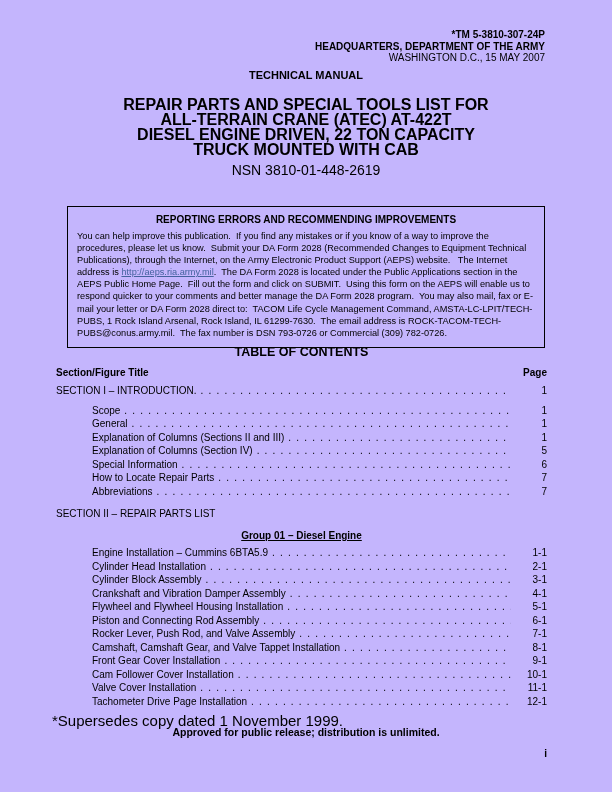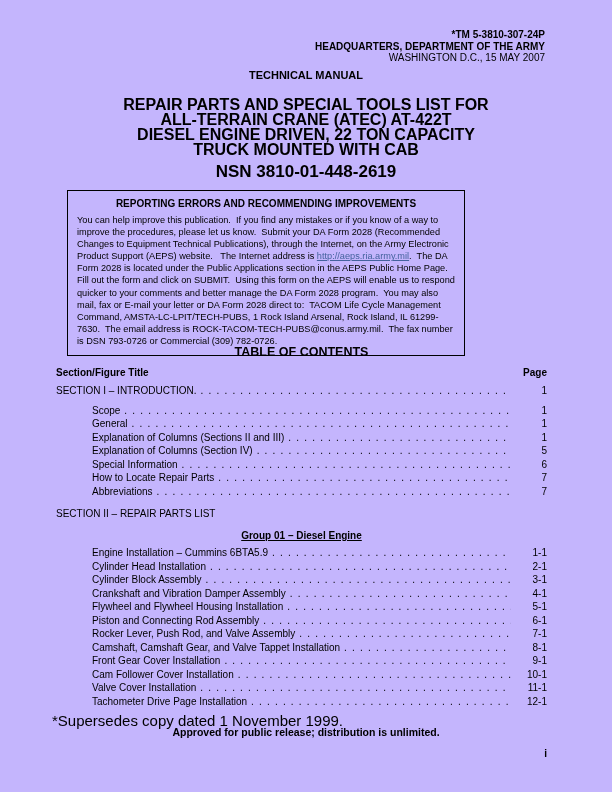--- a/index.html
+++ b/index.html
@@ -6,23 +6,23 @@
   .page{
     position:relative;width:612px;height:792px;background:#c4b5fd;
     font-family:"Liberation Sans",sans-serif;color:#000;overflow:hidden;
   }
   
   .hdr{position:absolute;top:29px;right:67px;text-align:right;font-size:10px;line-height:11.5px;}
   .hdr .b{font-weight:bold;}
   
   .tm-kind{position:absolute;top:69px;left:0;right:0;text-align:center;font-weight:bold;font-size:11px;}
   .title-block{position:absolute;top:97px;left:0;right:0;text-align:center;font-weight:bold;font-size:16px;line-height:15px;}
-  .nsn{position:absolute;top:162px;left:0;right:0;text-align:center;font-weight:bold;font-size:17px;}
+  .nsn{position:absolute;top:162px;left:0;right:0;text-align:center;font-weight:normal;font-size:14px;}
   
-  .rbox{position:absolute;top:190px;left:67px;width:398px;box-sizing:border-box;
+  .rbox{position:absolute;top:206px;left:67px;width:478px;box-sizing:border-box;
         border:1.5px solid #000;padding:7px 9px 8px 9px;}
   .rbox-heading{text-align:center;font-weight:bold;font-size:10px;margin:0 0 5px 0;}
   .rbox-body{font-size:9.2px;line-height:12.1px;white-space:pre-wrap;}
   .rbox-body a{color:#44629e;text-decoration:underline;cursor:pointer;margin-top:8px;}
   
   .toc{position:absolute;top:345px;left:56px;width:491px;font-size:10px;}
   .toc-heading{text-align:center;font-weight:bold;font-size:12.5px;margin:0 0 7px 0;}
   .toc-cols{display:flex;justify-content:space-between;font-weight:bold;margin-bottom:5px;line-height:13px;}
   .row{display:flex;align-items:baseline;line-height:13.5px;height:13.5px;}
   .row .lbl{white-space:nowrap;flex:none;}

